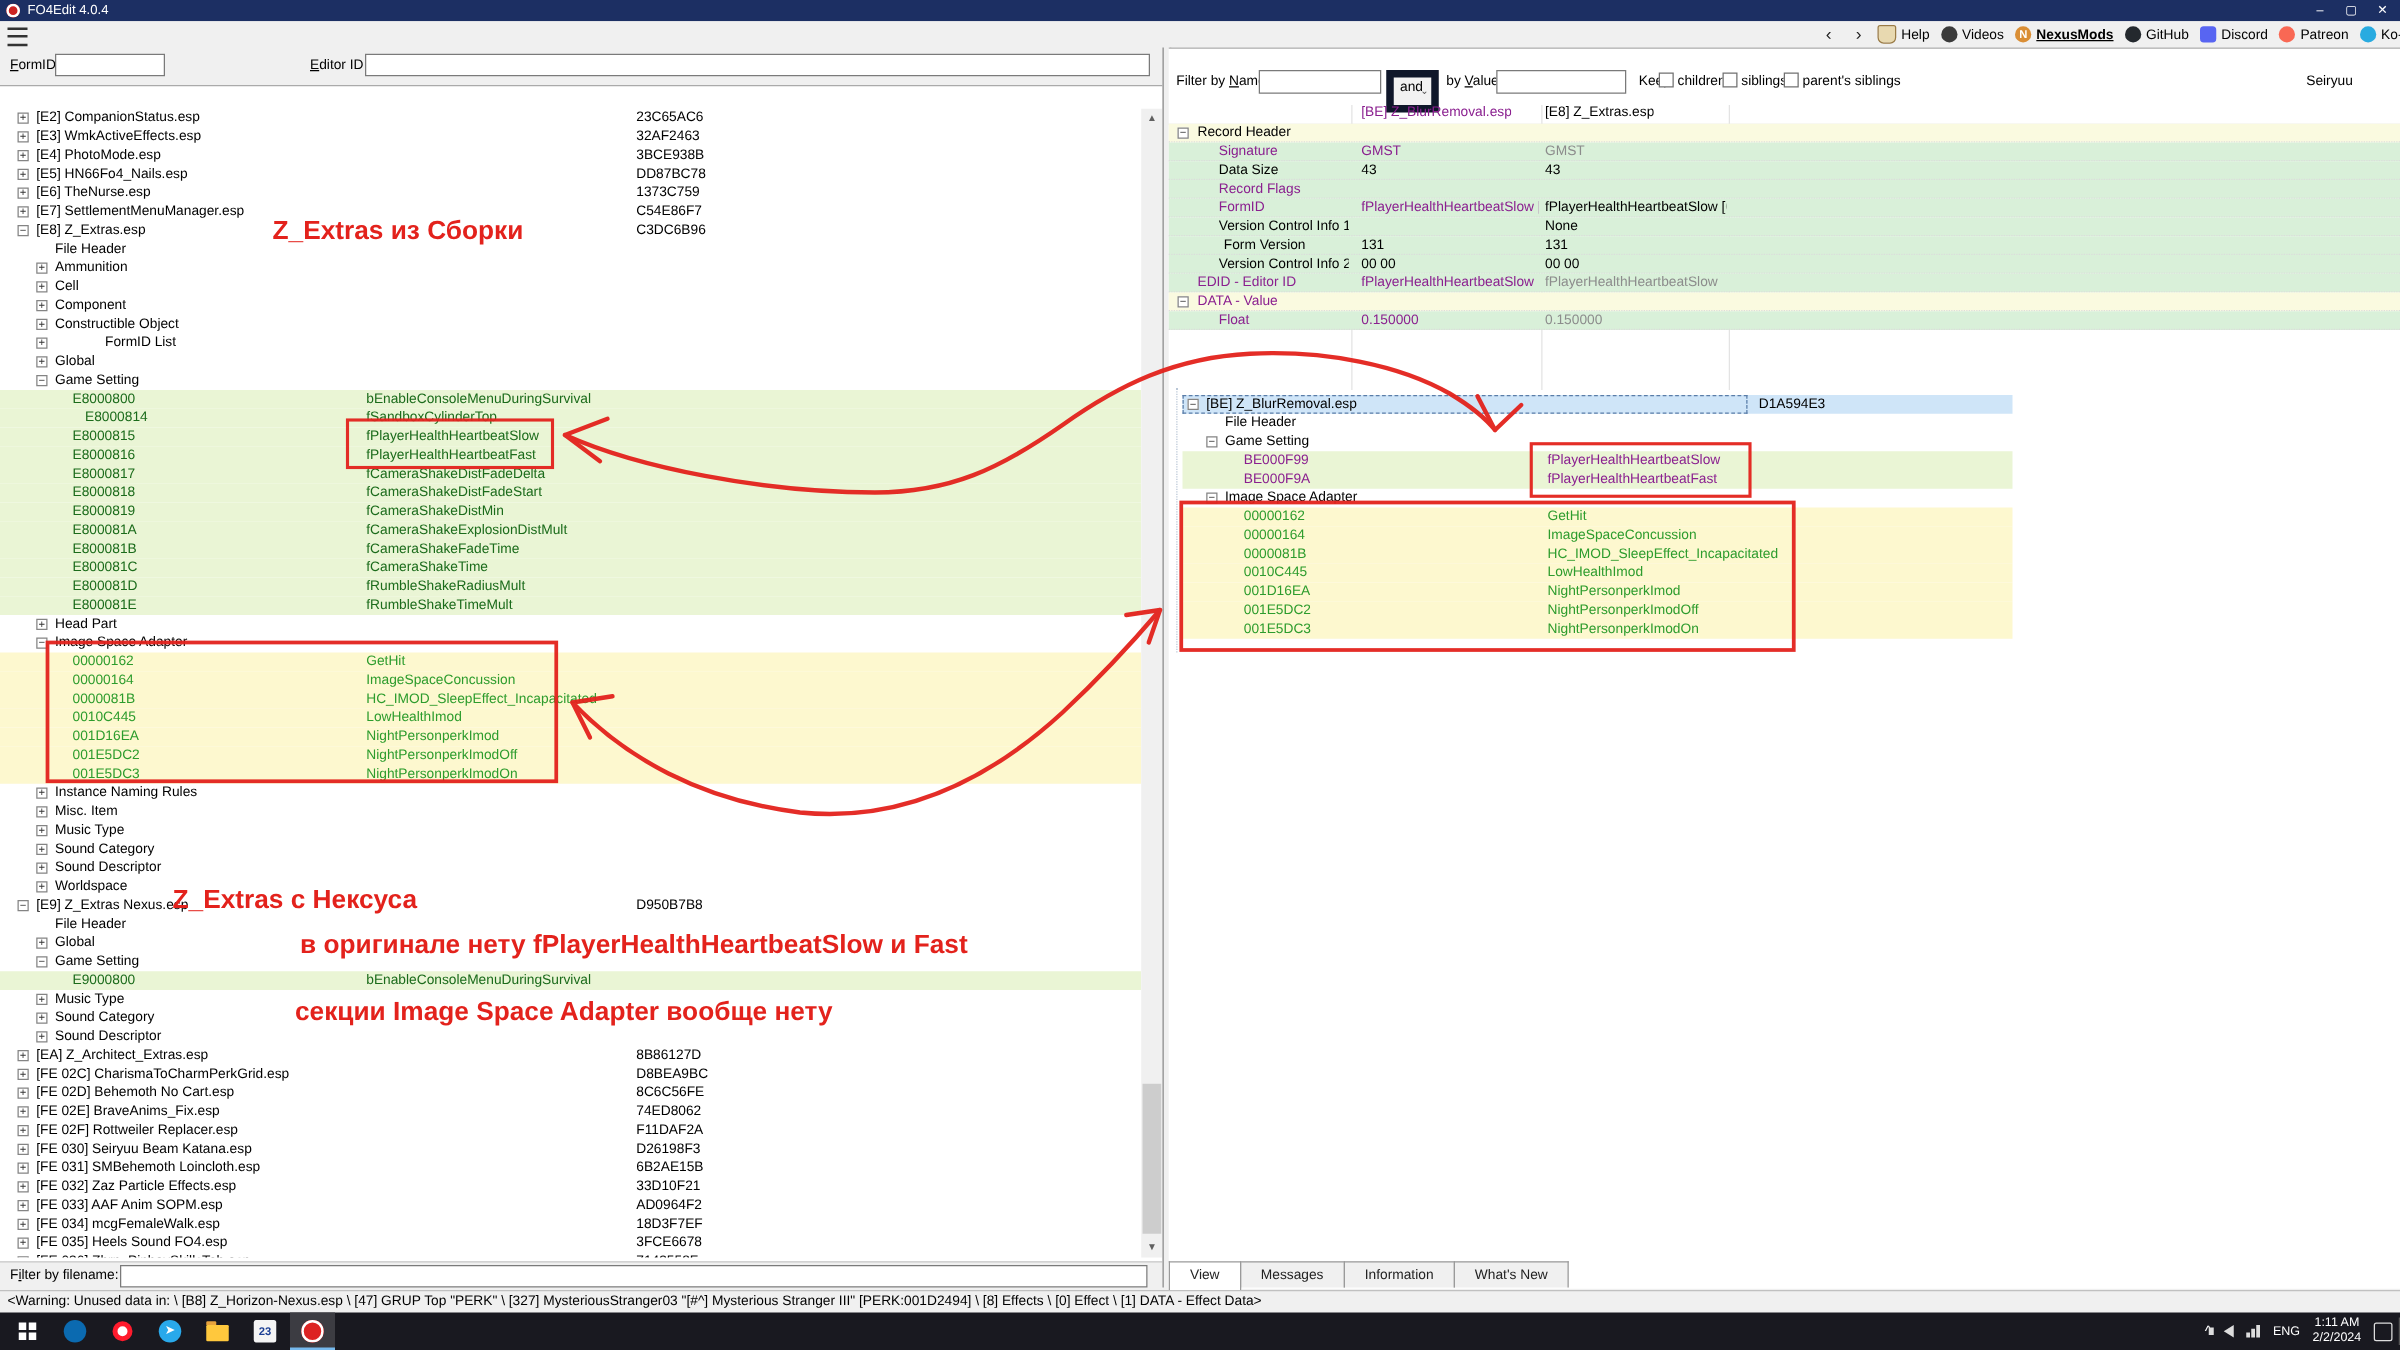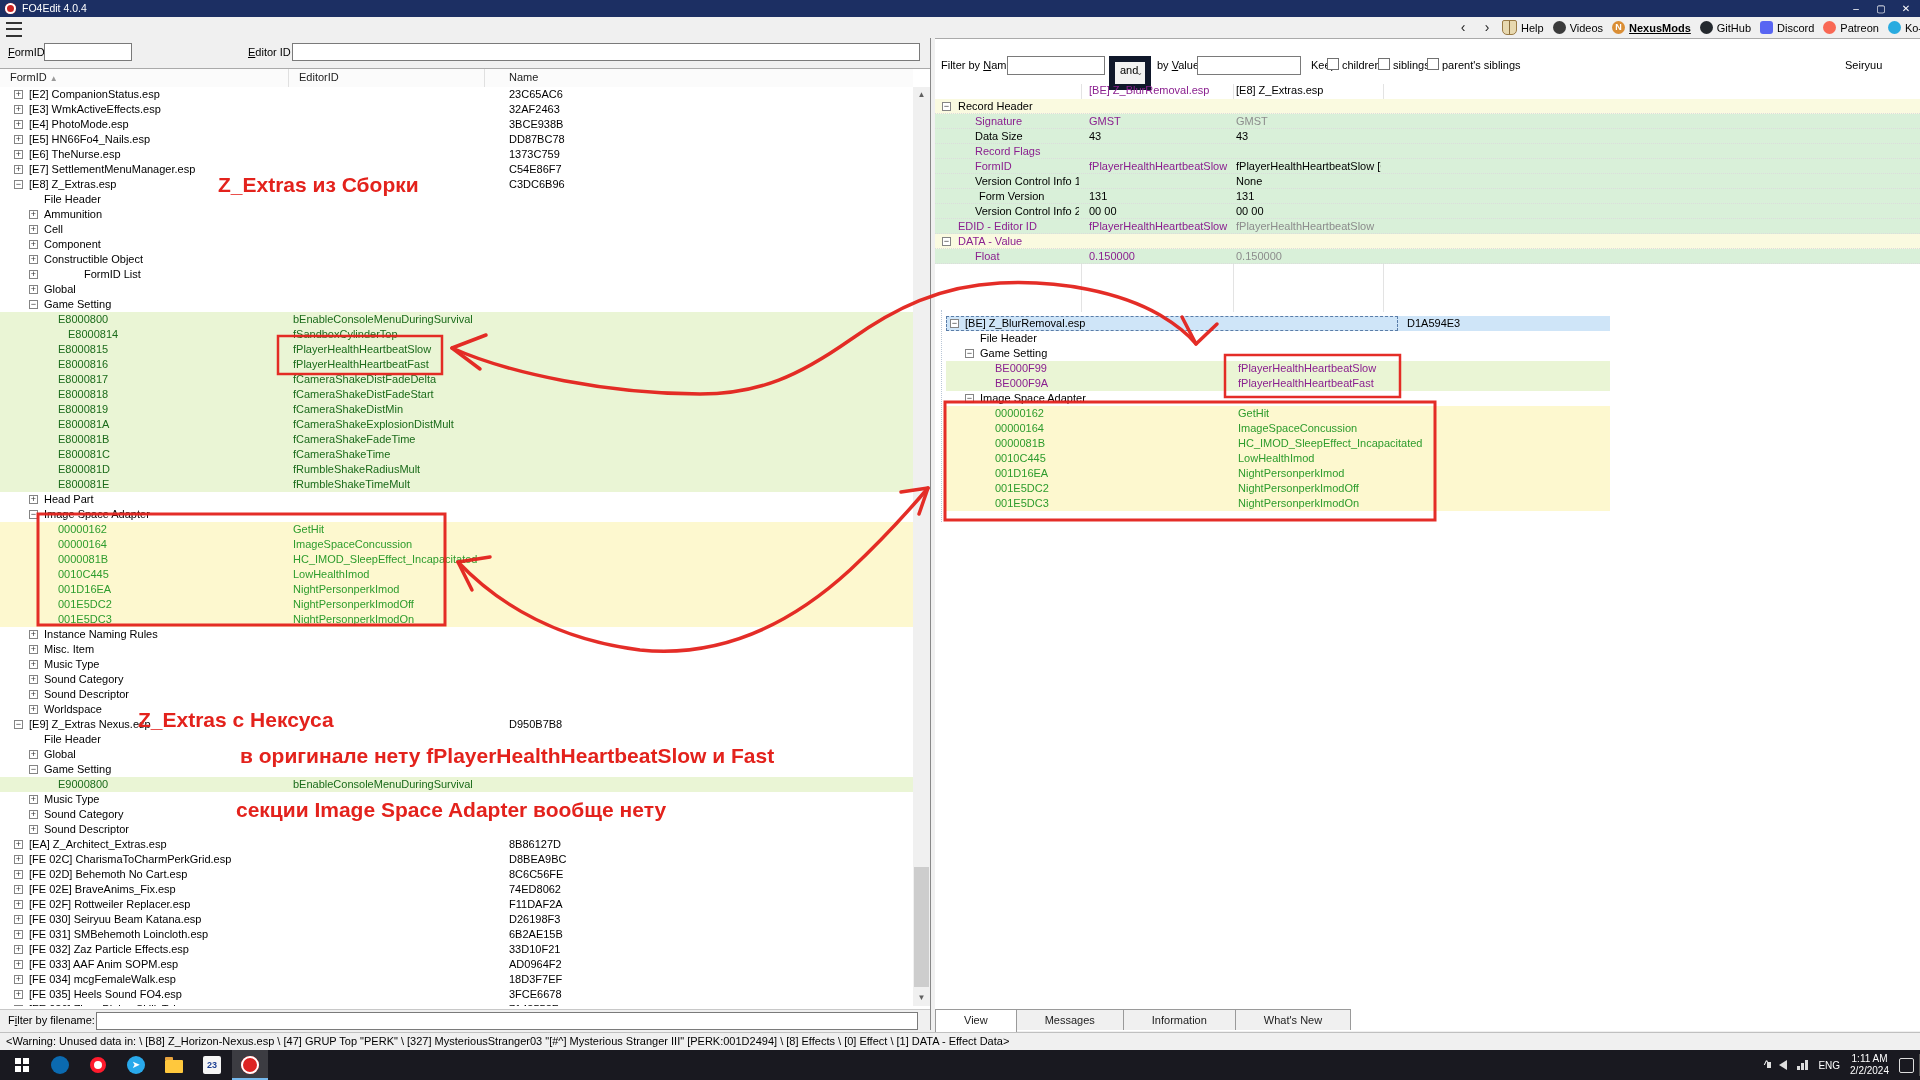--- a/index.html
+++ b/index.html
@@ -72,21 +72,21 @@
   .rcell{position:absolute;top:0;white-space:nowrap;overflow:hidden;}
   
   .ptree{position:absolute;left:0;top:0;width:1920px;height:0;}
   .prow{position:absolute;height:15px;line-height:15px;white-space:nowrap;}
   .pbg{position:absolute;left:946px;width:664px;height:15px;top:0;}
   .pbg-sel{background:#cfe5f8;}
   .pseldash{position:absolute;left:946px;width:452px;height:15px;top:0;border:1px dashed #5a7da8;box-sizing:border-box;}
   .ptext{position:absolute;top:0;}
   
   .tabs{position:absolute;left:0;top:970px;height:22px;display:flex;}
-  .tab{height:20px;line-height:20px;padding:0 28px;border:1px solid #9a9a9a;border-bottom:none;background:#f0f0f0;
+  .tab{height:20px;line-height:20px;padding:0 16px;border:1px solid #9a9a9a;border-bottom:none;background:#f0f0f0;
        margin-right:-1px;color:#222;text-align:right;}
   .tab.active{background:#fff;height:22px;position:relative;z-index:2;}
   
   .statusbar{left:0;top:1032px;width:1920px;height:18px;background:#f0f0f0;border-top:1px solid #c0c0c0;
       line-height:17px;padding-left:6px;box-sizing:border-box;white-space:nowrap;}
   
   .taskbar{left:0;top:1050px;width:1920px;height:30px;background:#191920;color:#fff;}
   .tbtn{position:absolute;top:0;width:36px;height:30px;display:flex;align-items:center;justify-content:center;}
   .tbtn.active{background:#3c3c42;box-shadow:inset 0 -2px 0 #76b9ed;}
   .winlogo{width:14px;height:14px;display:grid;grid-template-columns:6px 6px;grid-template-rows:6px 6px;gap:1.5px;}
@@ -163,27 +163,20 @@
   </div>
 
   <div class="abs formrow">
     <span class="flabel" style="left:8px;"><u>F</u>ormID</span>
     <input class="finput" style="left: 44px; width: 88px;" value="">
     <span class="flabel" style="left:248px;"><u>E</u>ditor ID</span>
     <input class="finput" style="left: 292px; width: 628px;" value="">
   </div>
 
   <div class="abs leftpanel">
-    <div class="lheader">
-      <span class="h" style="left:10px;"><span>FormID</span> <span style="color:#999;font-size:8px;">▲</span></span>
-      <span class="h" style="left:299px;">EditorID</span>
-      <span class="h" style="left:509px;">Name</span>
-      <span class="colline" style="left:288px;"></span>
-      <span class="colline" style="left:484px;"></span>
-    </div>
     <div class="lrows" id="leftrows">
         <div class="trow" style="top: 0px;">
           <span class="expbox" style="left: 14px;">+</span>
           <span class="cell" style="left: 29px;">[E2] CompanionStatus.esp</span>
           <span class="cell" style="left: 509px;">23C65AC6</span>
         </div>
         <div class="trow" style="top: 15px;">
           <span class="expbox" style="left: 14px;">+</span>
           <span class="cell" style="left: 29px;">[E3] WmkActiveEffects.esp</span>
           <span class="cell" style="left: 509px;">32AF2463</span>

